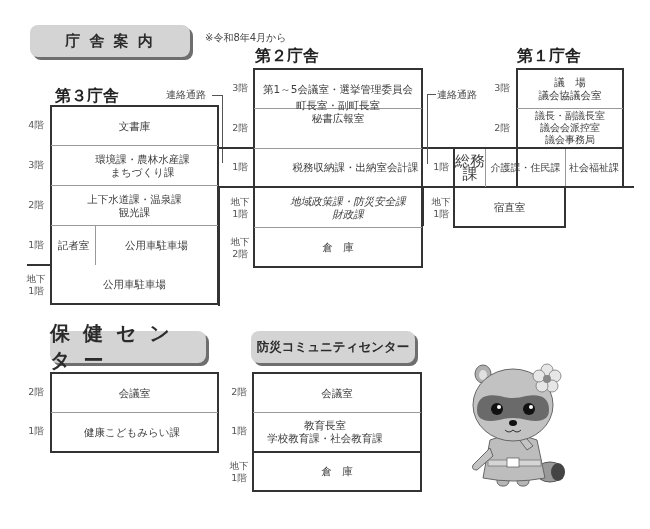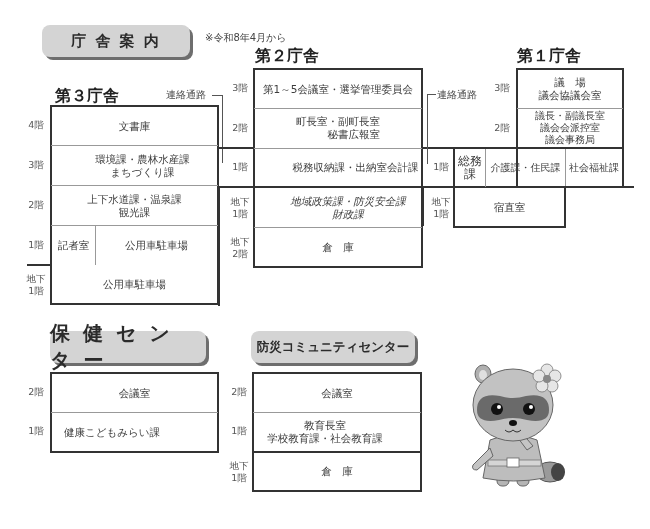--- a/index.html
+++ b/index.html
@@ -26,21 +26,21 @@
   .vline { position:absolute; width:0; border-left:1px solid #999; }
   .hthick { position:absolute; height:0; border-top:2px solid #333; }
   .vthick { position:absolute; width:0; border-left:2px solid #333; }
   .thin-dark-h { position:absolute; height:0; border-top:1px solid #555; }
   .thin-dark-v { position:absolute; width:0; border-left:1px solid #555; }
   .link-label { position:absolute; font-size:10px; color:#444; }
 </style>
 </head>
 <body>
 
-<div class="title-btn" style="left:42px; top:25px; width:148px; height:32px; font-size:15px; letter-spacing:2px;">
+<div class="title-btn" style="left:30px; top:25px; width:160px; height:32px; font-size:15px; letter-spacing:2px;">
   <span>庁 舎 案 内</span>
 </div>
 <div class="note" style="left:205px; top:31px;">※令和8年4月から</div>
 
 <div class="bldg-label" style="left:55px; top:86px;">第３庁舎</div>
 <div class="link-label" style="left:166px; top:88px;">連絡通路</div>
 
 <div class="thin-dark-h" style="left:212px; top:95px; width:10px;"></div>
 <div class="thin-dark-v" style="left:222px; top:95px; height:68px;"></div>
 
@@ -80,21 +80,21 @@
 
 <div class="floor" style="left:228px; top:82px; width:24px;">3階</div>
 <div class="floor" style="left:228px; top:122px; width:24px;">2階</div>
 <div class="floor" style="left:228px; top:161px; width:24px;">1階</div>
 <div class="floor" style="left:228px; top:196px; width:24px; white-space:pre-line;">地下
 1階</div>
 <div class="floor" style="left:228px; top:236px; width:24px; white-space:pre-line;">地下
 2階</div>
 
 <div class="cell" style="left:255px; top:70px; width:166px; height:38px;">第1～5会議室・選挙管理委員会</div>
-<div class="cell" style="left:255px; top:108px; width:166px; height:39px;text-align:right;">町長室・副町長室
+<div class="cell" style="left:255px; top:92px; width:166px; height:39px;">町長室・副町長室
 秘書広報室</div>
 <div class="cell" style="left:255px; top:149px; width:166px; height:37px;padding-left:35px;">税務収納課・出納室会計課</div>
 <div class="cell" style="left:268px; top:188px; width:160px; height:39px;font-style:italic;">地域政策課・防災安全課
 財政課</div>
 <div class="cell" style="left:255px; top:228px; width:166px; height:38px;">倉　庫</div>
 
 <div class="hthick" style="left:422px; top:147px; width:32px;"></div>
 <div class="hthick" style="left:422px; top:186px; width:212px;"></div>
 <div class="vthick" style="left:422px; top:186px; height:40px;"></div>
 <div class="link-label" style="left:437px; top:88px;">連絡通路</div>
@@ -113,34 +113,34 @@
 <div class="floor" style="left:490px; top:122px; width:24px;">2階</div>
 <div class="floor" style="left:429px; top:161px; width:24px;">1階</div>
 <div class="floor" style="left:429px; top:196px; width:24px; white-space:pre-line;">地下
 1階</div>
 
 <div class="cell" style="left:518px; top:70px; width:104px; height:38px;">議　場
 議会協議会室</div>
 <div class="cell" style="left:518px; top:109px; width:104px; height:38px; font-size:10px; line-height:12px;">議長・副議長室
 議会会派控室
 議会事務局</div>
-<div class="cell" style="left:455px; top:149px; width:30px; height:37px; font-size:12px;">総務課</div>
+<div class="cell" style="left:455px; top:149px; width:30px; height:37px; font-size:15px;">総務課</div>
 <div class="cell" style="left:486px; top:149px; width:79px; height:37px; font-size:10px;">介護課・住民課</div>
 <div class="cell" style="left:566px; top:149px; width:56px; height:37px; font-size:10px;">社会福祉課</div>
 <div class="cell" style="left:455px; top:188px; width:109px; height:38px;">宿直室</div>
 
 <div class="title-btn" style="left:50px; top:331px; width:156px; height:32px; font-size:20px; letter-spacing:3px;">
   <span>保 健 セ ン タ ー</span>
 </div>
 <div class="box" style="left:50px; top:372px; width:169px; height:81px;"></div>
 <div class="hline" style="left:51px; top:412px; width:167px;"></div>
 <div class="floor" style="left:24px; top:386px; width:24px;">2階</div>
 <div class="floor" style="left:24px; top:425px; width:24px;">1階</div>
 <div class="cell" style="left:52px; top:374px; width:165px; height:38px;">会議室</div>
-<div class="cell" style="left:36px; top:413px; width:152px; height:38px;">健康こどもみらい課</div>
+<div class="cell" style="left:56px; top:413px; width:152px; height:38px;">健康こどもみらい課</div>
 
 <div class="title-btn" style="left:251px; top:331px; width:164px; height:32px; font-size:12.5px; letter-spacing:0;">
   <span>防災コミュニティセンター</span>
 </div>
 <div class="box" style="left:252px; top:372px; width:170px; height:120px;"></div>
 <div class="hline" style="left:253px; top:412px; width:168px;"></div>
 <div class="hthick" style="left:252px; top:451px; width:170px;"></div>
 <div class="floor" style="left:227px; top:386px; width:24px;">2階</div>
 <div class="floor" style="left:227px; top:425px; width:24px;">1階</div>
 <div class="floor" style="left:227px; top:460px; width:24px; white-space:pre-line;">地下

